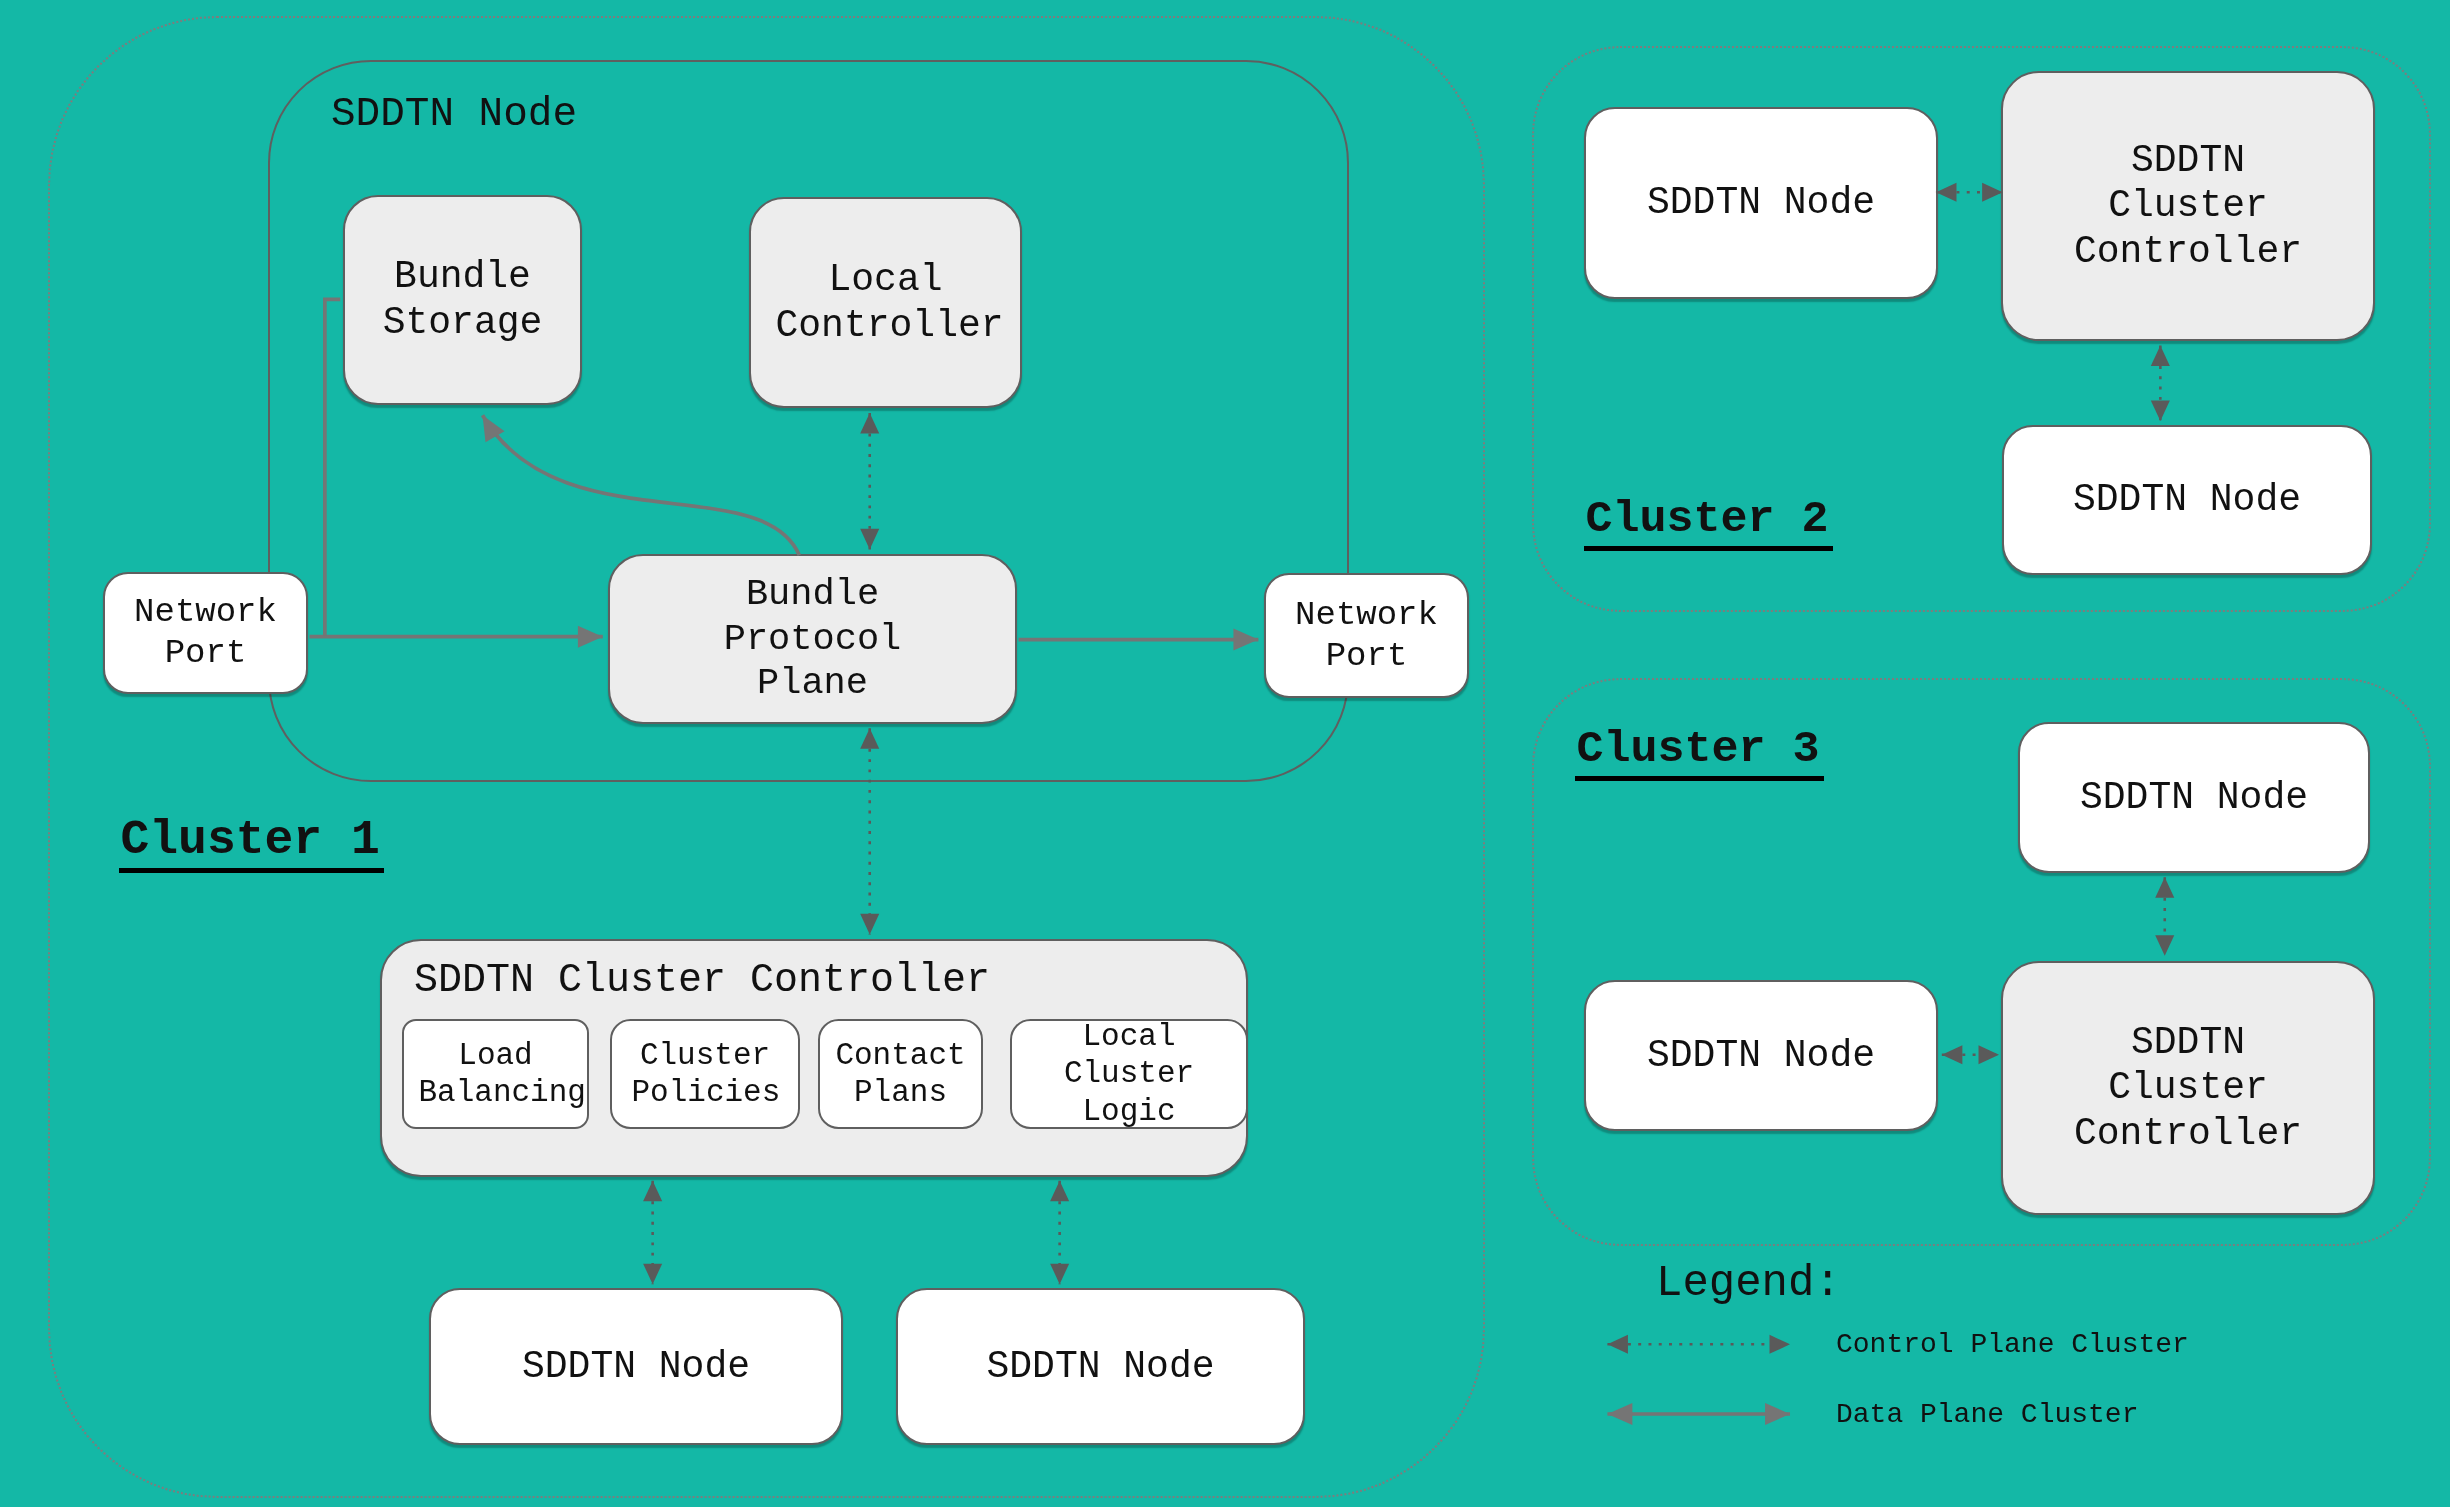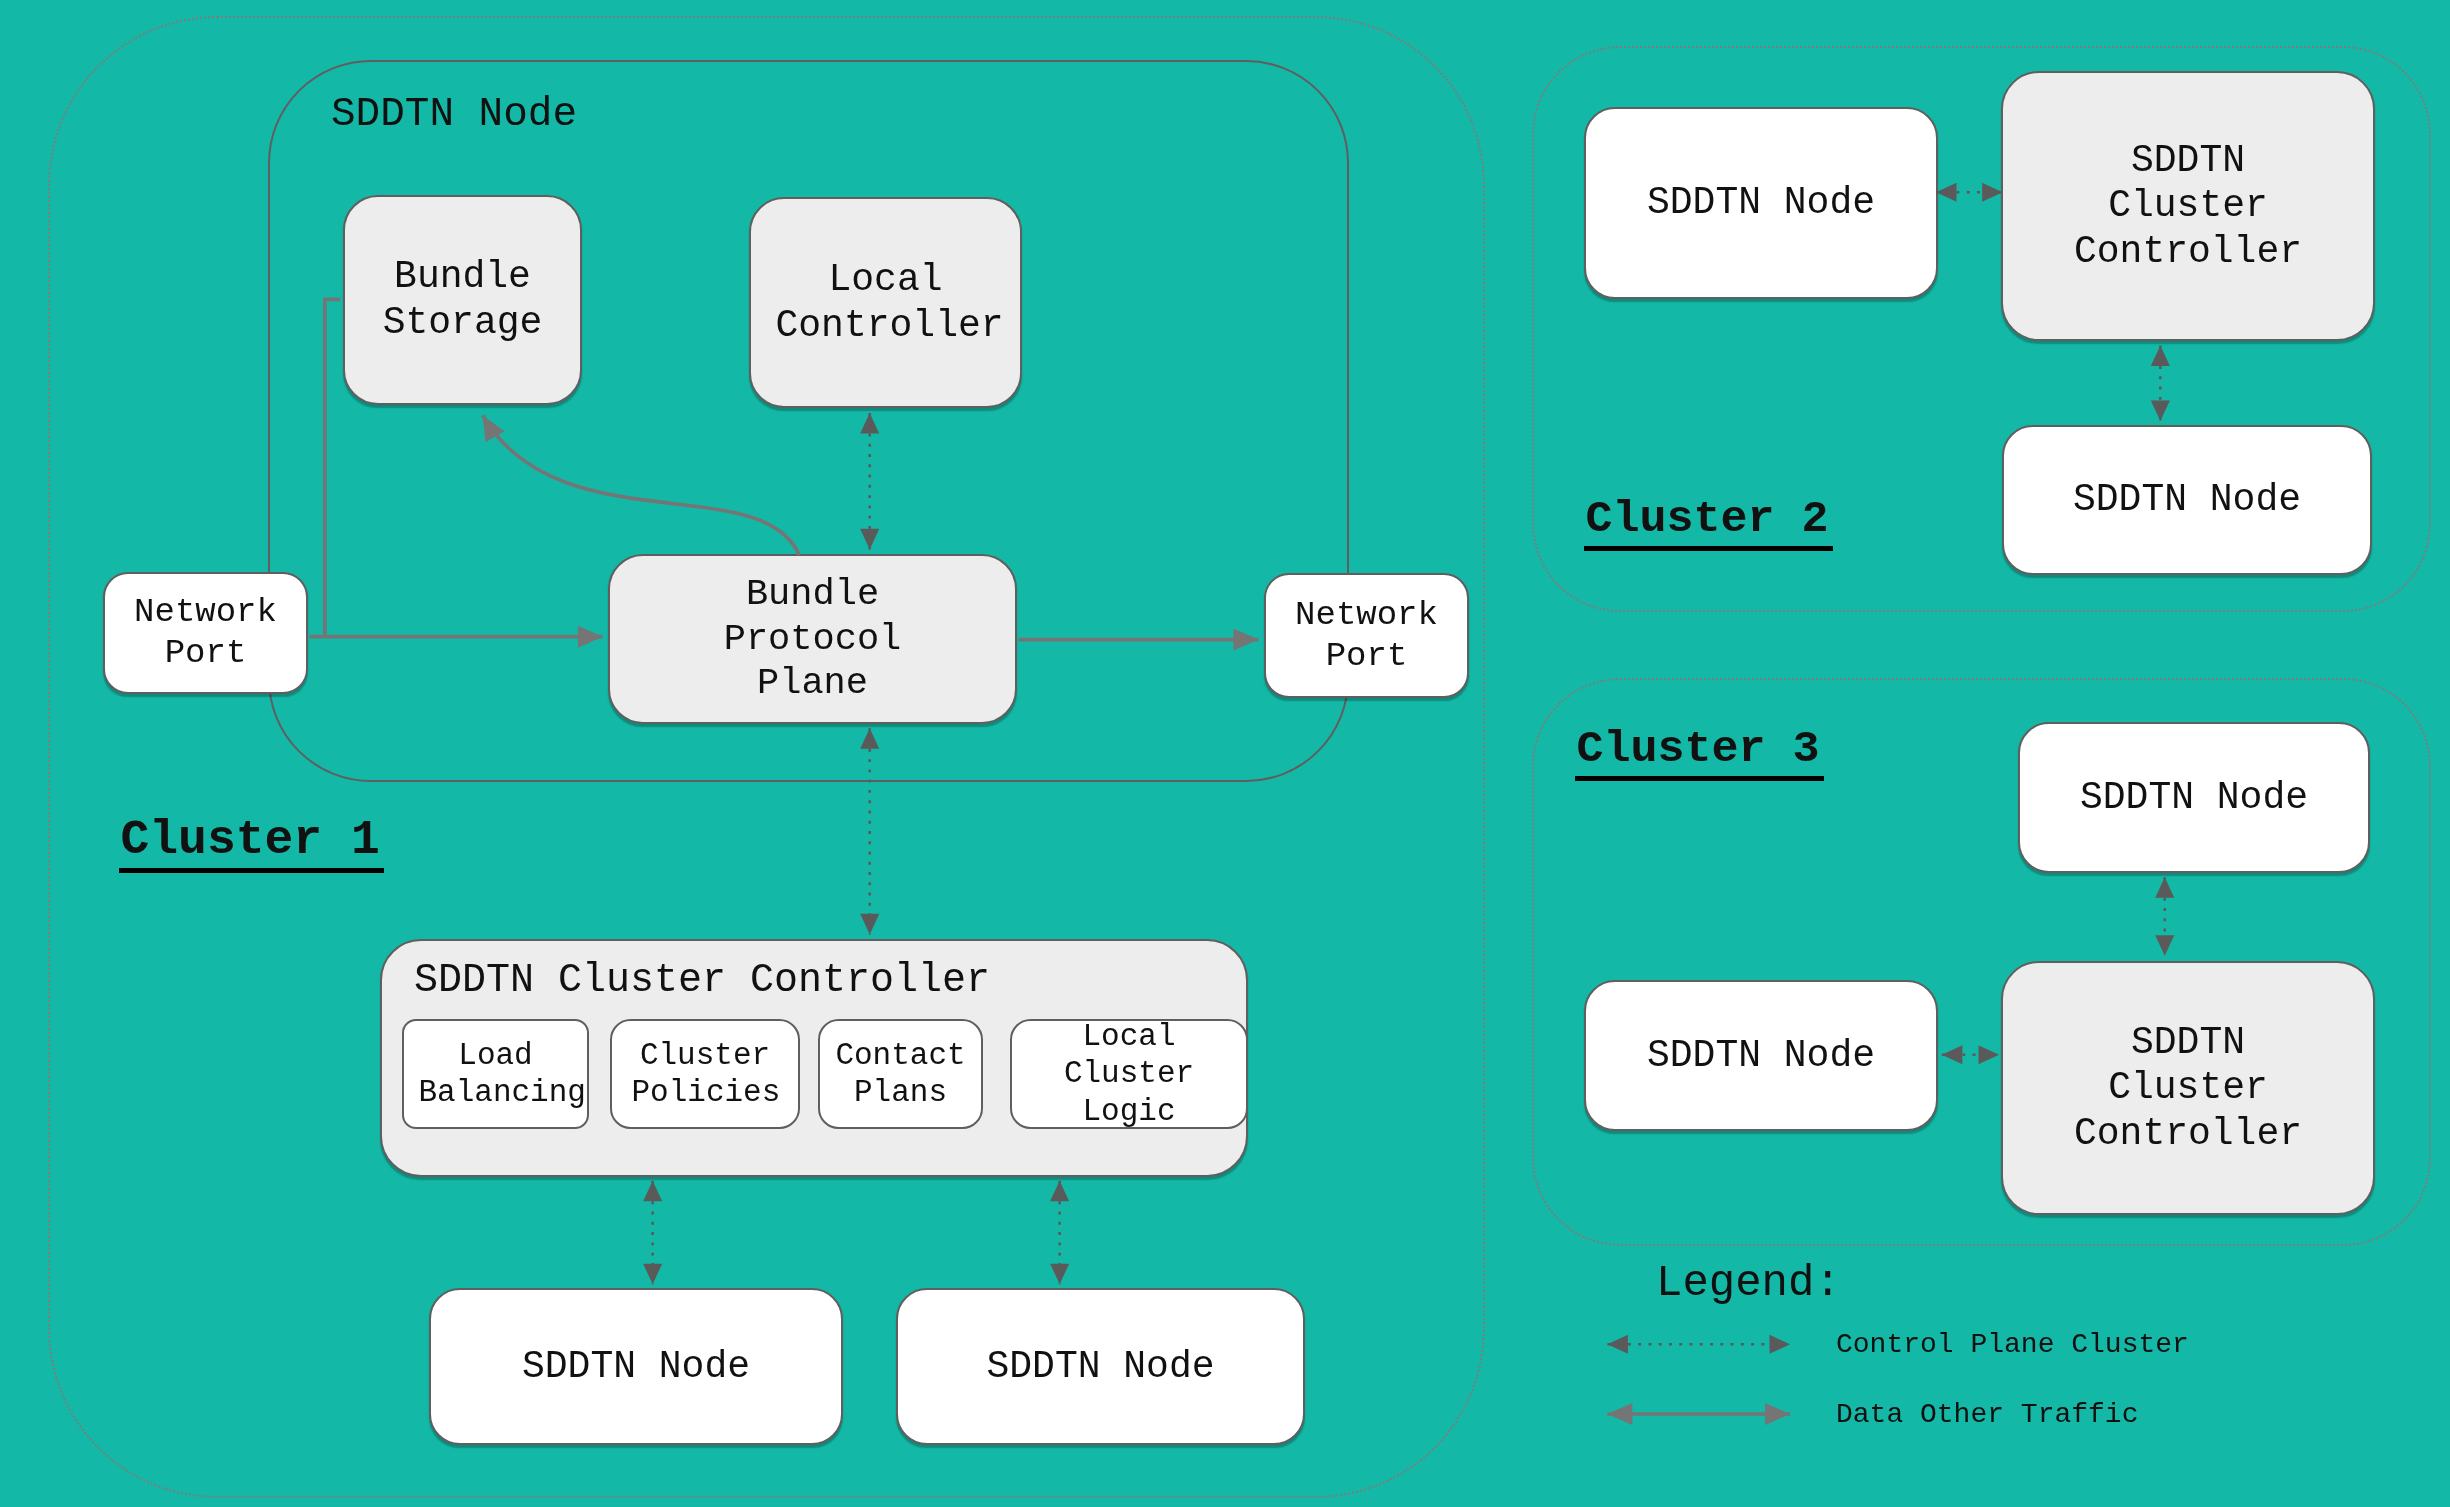--- a/index.html
+++ b/index.html
@@ -114,21 +114,21 @@
   <div class="box gray" style="left:2001px;top:961px;width:374px;height:254px;border-radius:38px;font-size:38px;">
     <span style="max-width:235px;">SDDTN Cluster Controller</span>
   </div>
 
   <div class="box white" style="left:1584px;top:980px;width:354px;height:151px;border-radius:31px;font-size:38px;">
     <span>SDDTN Node</span>
   </div>
 
   <div class="title" style="left:1612px;top:1258px;font-size:44px;margin-left:44px;">Legend:</div>
   <div class="legend-label" style="left:1836px;top:1344px;font-size:28px;">Control Plane Cluster</div>
-  <div class="legend-label" style="left:1836px;top:1414px;font-size:28px;">Data Other Traffic</div>
+  <div class="legend-label" style="left:1836px;top:1414px;font-size:28px;">Data Plane Cluster</div>
 
   <svg class="overlay" width="2450" height="1508" viewBox="0 0 3341 2056">
     <defs>
       <marker id="mD" markerUnits="userSpaceOnUse" markerWidth="40" markerHeight="36" refX="35" refY="18" orient="auto-start-reverse">
         <path d="M1,3 L35,18 L1,33 Z" fill="#757575"></path>
       </marker>
       <marker id="mC" markerUnits="userSpaceOnUse" markerWidth="34" markerHeight="32" refX="29" refY="16" orient="auto-start-reverse">
         <path d="M1,3 L29,16 L1,29 Z" fill="#5a5a5a"></path>
       </marker>
     </defs>

